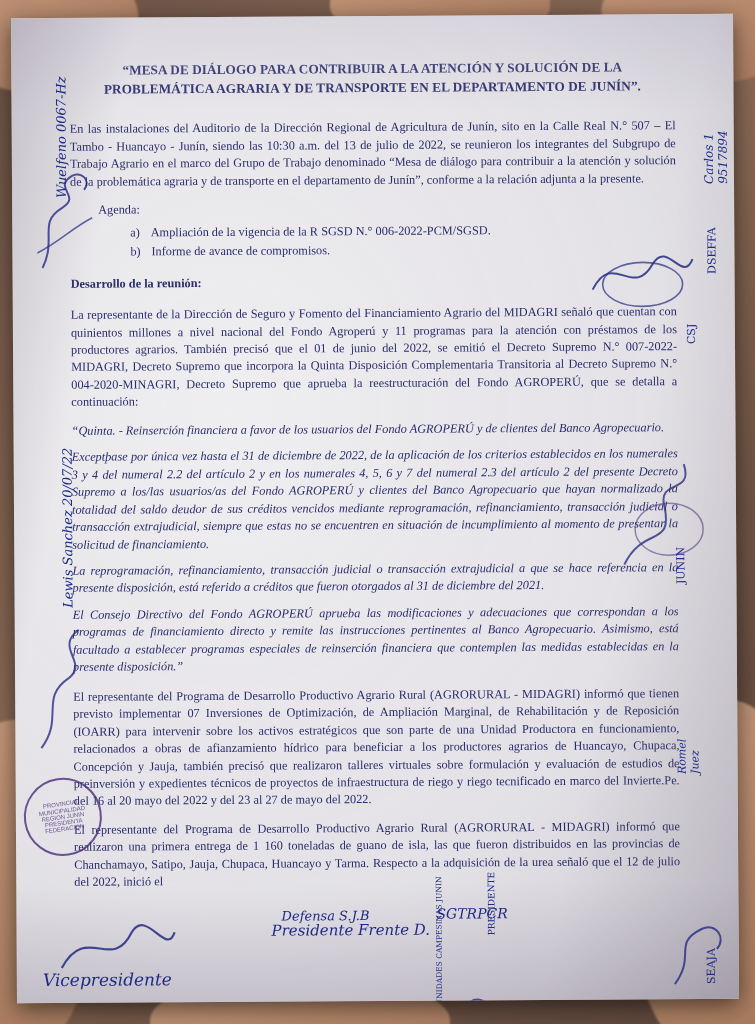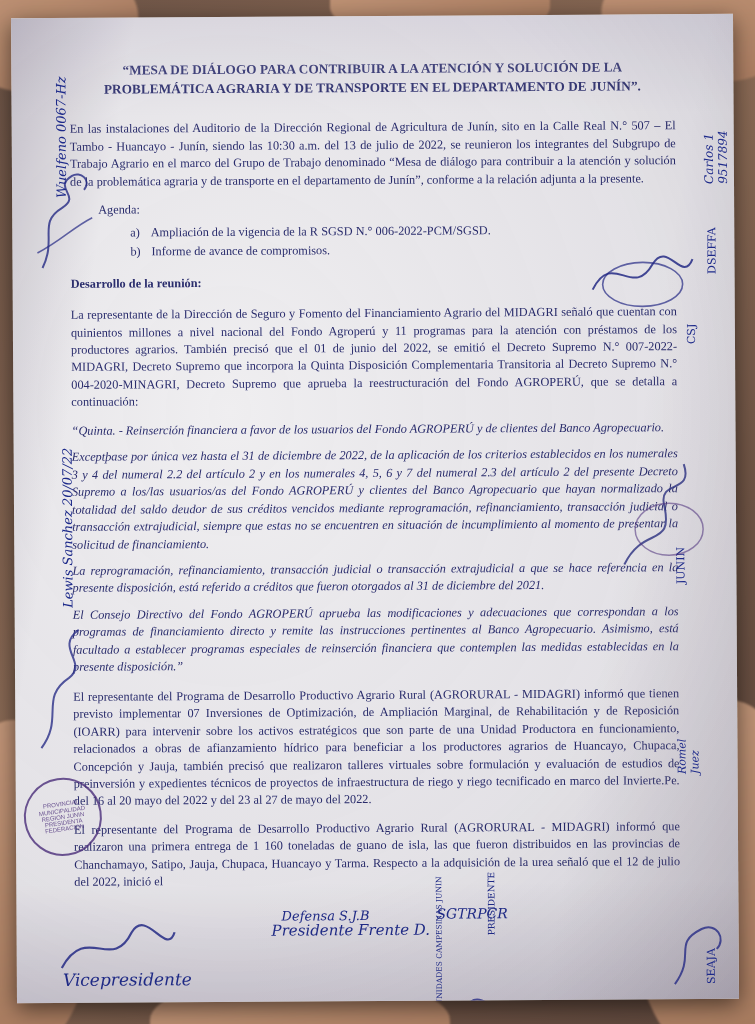--- a/index.html
+++ b/index.html
@@ -253,21 +253,21 @@
     </div>
     <div class="footer-ink" style="left:265px; top:892px; font-size:13px;">
       <span>Defensa S.J.B</span>
     </div>
     <div class="footer-ink" style="left:420px; top:890px; font-size:14px;">
       <span>SGTRPCR</span>
     </div>
     <div class="footer-ink vert" style="left:470px; top:880px; transform: rotate(-90deg) translate(-40px,0); font-size:9px; font-style:normal;">
       <span>PRESIDENTE</span>
     </div>
-    <div class="footer-ink" style="left:26px; top:952px; font-size:17px;margin-left:20px;">
+    <div class="footer-ink" style="left:26px; top:952px; font-size:17px;">
       <span>Vicepresidente</span>
     </div>
     <div class="footer-ink vert" style="left:418px; top:960px; transform: rotate(-90deg) translate(-120px,0); font-size:7.5px; font-style:normal;">
       <span>FEDERACION DE COMUNIDADES CAMPESINAS JUNIN</span>
     </div>
 
     <div class="scribble" style="left:40px; top:895px;">
       <svg width="120" height="70" viewBox="0 0 120 70">
         <path d="M5,55 C30,10 55,60 75,20 C90,-5 110,45 118,20" fill="none" stroke="#252a85" stroke-width="2.2" opacity="0.85"></path>
       </svg>

